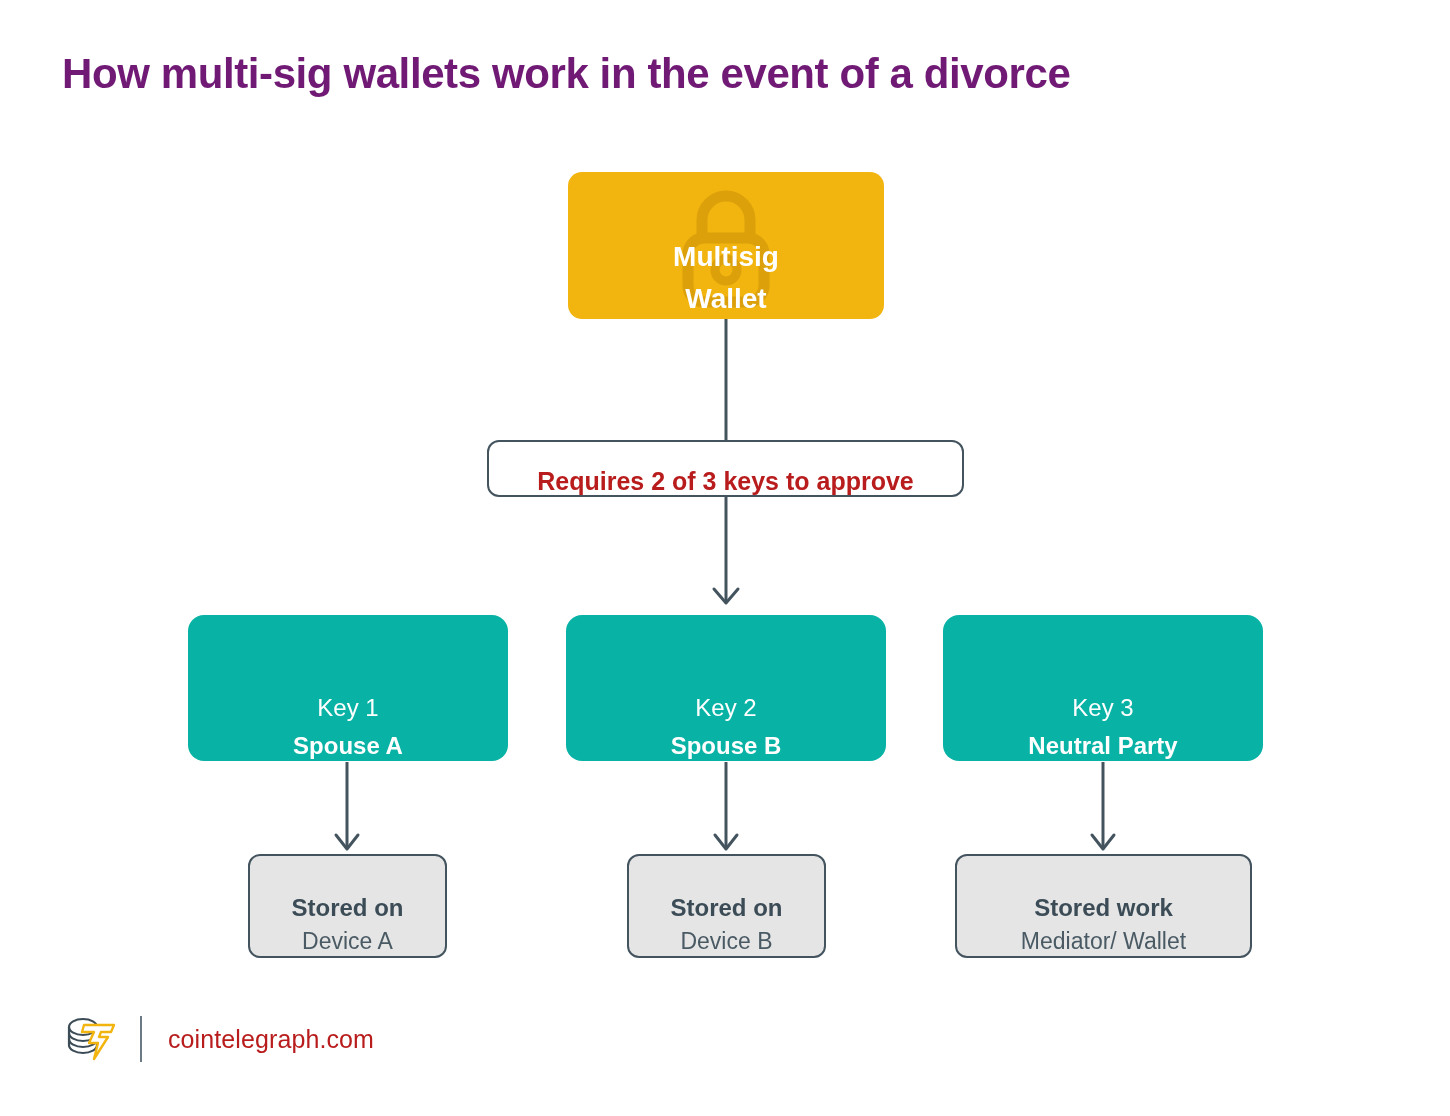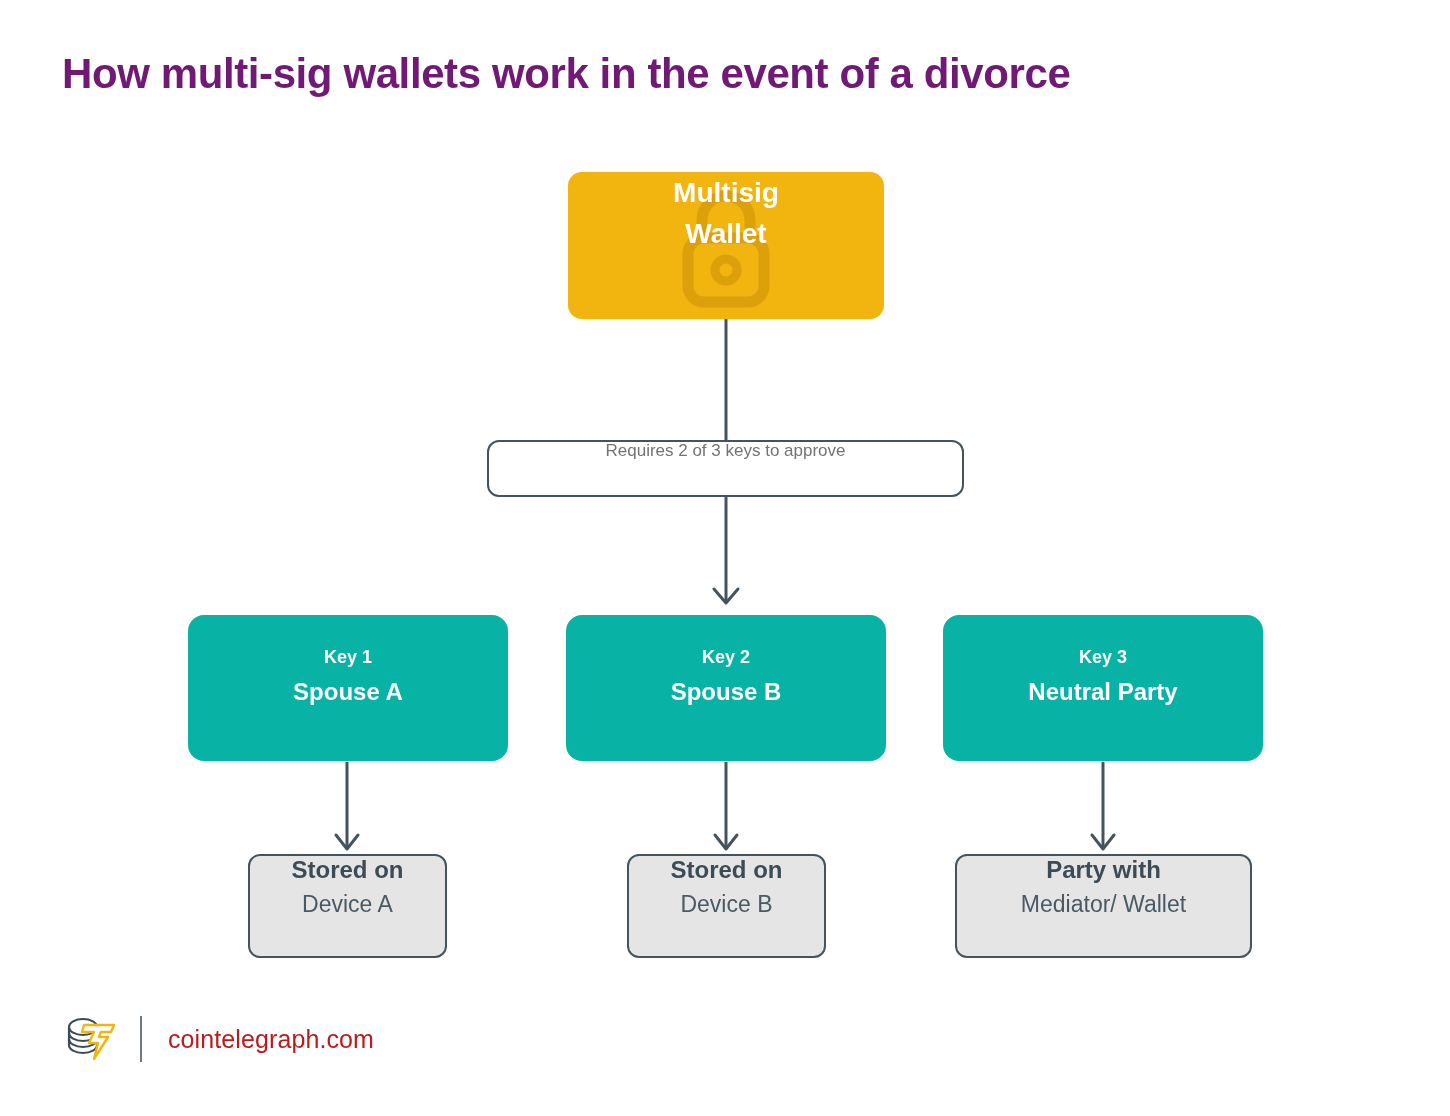--- a/index.html
+++ b/index.html
@@ -32,21 +32,21 @@
     white-space: nowrap;
   }
 
   
   .node {
     position: absolute;
     box-sizing: border-box;
     display: flex;
     flex-direction: column;
     align-items: center;
-    justify-content: flex-start;
+    justify-content: flex-end;
     text-align: center;
   }
 
   
   #root-node {
     left: 568px;
     top: 172px;
     width: 316px;
     height: 147px;
     background: #f2b40f;
@@ -75,22 +75,22 @@
   
   .key-node {
     width: 320px;
     height: 146px;
     top: 615px;
     background: #08b3a5;
     border-radius: 16px;
     color: #ffffff;
   }
   .key-node .key-title {
-    font-size: 18px;
-    font-weight: 700;
+    font-size: 24px;
+    font-weight: 400;
     line-height: 1.2;
     margin-bottom: 9px;
     margin-top: 32px;
   }
   .key-node .key-sub {
     font-size: 24px;
     font-weight: 700;
     line-height: 1.2;
   }
   #key-node-0 { left: 188px; }
@@ -102,23 +102,23 @@
     left: 487px;
     top: 440px;
     width: 477px;
     height: 57px;
     background: #ffffff;
     border: 2px solid #44545f;
     border-radius: 12px;
     z-index: 3;
   }
   #condition-box .cond-text {
-    font-size: 17px;
-    font-weight: 400;
-    color: #737373;
+    font-size: 25px;
+    font-weight: 700;
+    color: #b91c1c;
     line-height: 1.1;
   }
 
   
   .store-node {
     height: 104px;
     top: 854px;
     background: #e5e5e5;
     border: 2px solid #44545f;
     border-radius: 12px;
@@ -232,21 +232,21 @@
 
   <div class="node store-node" id="store-node-0">
     <div class="store-title">Stored on</div>
     <div class="store-sub">Device A</div>
   </div>
   <div class="node store-node" id="store-node-1">
     <div class="store-title">Stored on</div>
     <div class="store-sub">Device B</div>
   </div>
   <div class="node store-node" id="store-node-2">
-    <div class="store-title">Party with</div>
+    <div class="store-title">Stored work</div>
     <div class="store-sub">Mediator/ Wallet</div>
   </div>
 
   <div id="footer">
     <svg id="footer-logo-mark" viewBox="0 0 56 52" xmlns="http://www.w3.org/2000/svg">
       <g fill="none" stroke="#3c4c57" stroke-width="2.2">
         <ellipse cx="21" cy="14" rx="14" ry="8"></ellipse>
         <path d="M7 14 v6 c0 4.4 6.3 8 14 8 s14-3.6 14-8 v-6"></path>
         <path d="M7 20 v6 c0 4.4 6.3 8 14 8 s14-3.6 14-8 v-6"></path>
         <path d="M7 26 v6 c0 4.4 6.3 8 14 8 s14-3.6 14-8 v-6"></path>

